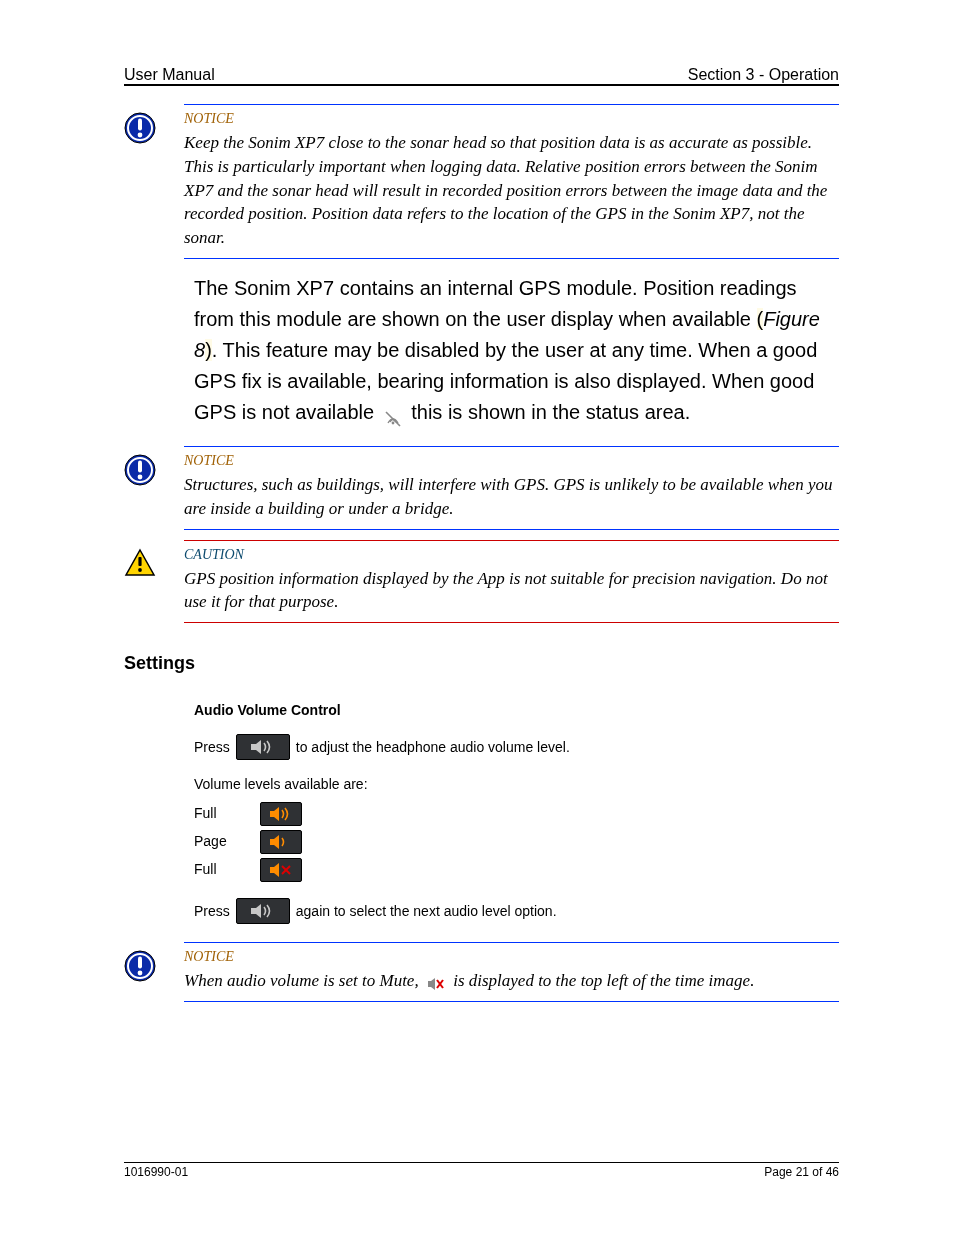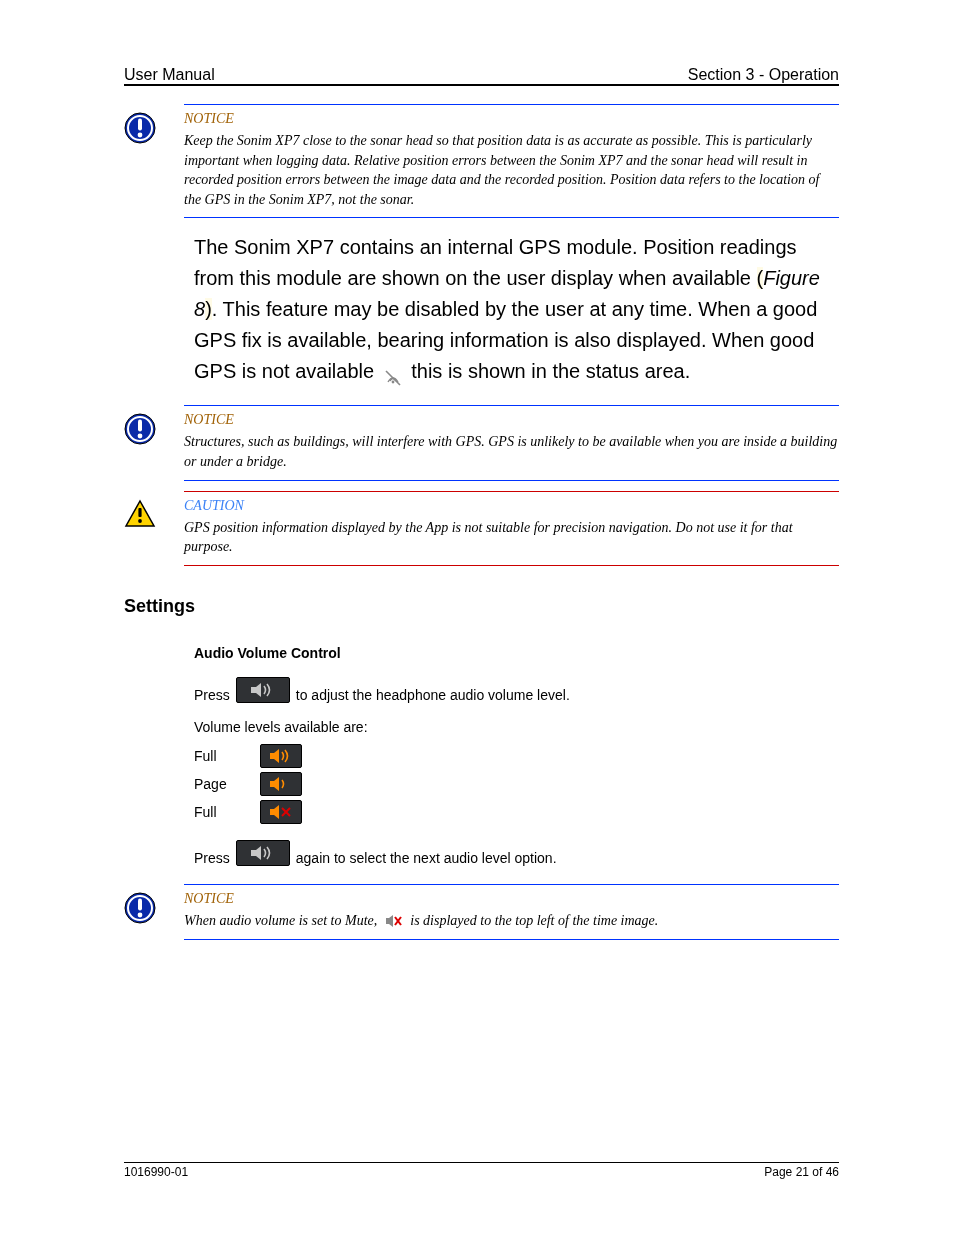--- a/index.html
+++ b/index.html
@@ -9,33 +9,33 @@
   .header-row { display: flex; justify-content: space-between; width: 715px; }
   .section-title { font-size: 22px; font-weight: bold; margin-top: 34px; margin-bottom: 0; }
 
   
   .callout { display: flex; gap: 16px; width: 715px; margin-top: 18px; }
   .callout .icon-col { width: 44px; flex: 0 0 44px; display: flex; justify-content: flex-start; padding-top: 8px; }
   .callout .body-col { flex: 1; }
   .rule-blue { height: 1px; background: #0033ff; width: 100%; }
   .rule-red  { height: 1px; background: #cc0000; width: 100%; }
   .callout-label-notice { color: #a16207; font-family: Georgia, 'Times New Roman', serif; font-style: italic; font-size: 14px; margin-top: 6px; margin-bottom: 4px; }
-  .callout-label-caution { color: #3b82f6; font-family: Georgia, 'Times New Roman', serif; font-style: italic; font-size: 14px; margin-top: 6px; margin-bottom: 4px; }
-  .callout-text { font-family: Georgia, 'Times New Roman', serif; font-style: italic; font-size: 14px; line-height: 1.4; }
+  .callout-label-caution { color: #0c4a6e; font-family: Georgia, 'Times New Roman', serif; font-style: italic; font-size: 14px; margin-top: 6px; margin-bottom: 4px; }
+  .callout-text { font-family: Georgia, 'Times New Roman', serif; font-style: italic; font-size: 17px; line-height: 1.4; }
 
   .body-text { font-size: 20px; line-height: 1.55; width: 715px; margin-top: 14px; }
   .body-text-inset { margin-left: 70px; width: 645px; }
 
   .sub-heading { font-size: 18px; font-weight: bold; margin-top: 12px; }
   .subsub-heading { font-size: 14px; font-weight: bold; margin-top: 28px; margin-left: 70px; }
 
   .simple-list { margin-top: 6px; margin-left: 70px; width: 645px; font-size: 14px; line-height: 1.55; }
   .list-row { display: flex; align-items: center; gap: 20px; margin-top: 4px; }
   .list-label { width: 46px; display: inline-block; }
-  .step-text { font-size: 14px; margin-left: 70px; width: 645px; margin-top: 16px; display: flex; align-items: flex-end; gap: 6px; }
+  .step-text { font-size: 14px; margin-left: 70px; width: 645px; margin-top: 16px; display: flex; align-items: center; gap: 6px; }
   .btn-chip { display: inline-flex; align-items: center; justify-content: center; width: 54px; height: 26px; background: #2f3134; border: 1px solid #000; border-radius: 2px; }
   .btn-chip svg { display: block; }
 
   
   .sat-icon { display: inline-block; vertical-align: middle; width: 18px; height: 18px; margin: 0 4px; }
 
   .mute-inline { display: inline-block; vertical-align: middle; width: 18px; height: 16px; margin: 0 4px; }
 
   .footer { position: absolute; bottom: 56px; left: 124px; width: 715px; }
   .footer-rule { height: 1px; background: #000; margin-bottom: 2px; }

